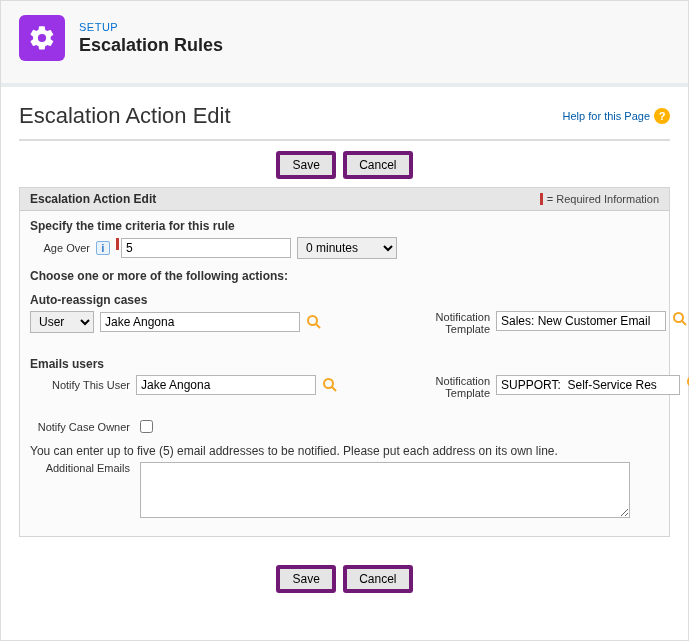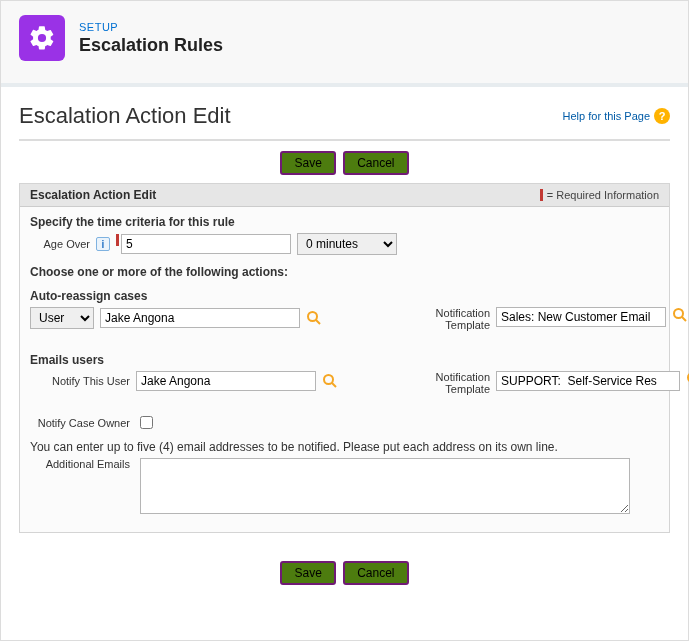--- a/index.html
+++ b/index.html
@@ -77,22 +77,22 @@
     font-size: 11px;
     text-align: center;
     line-height: 16px;
   }
   .divider { border-top: 2px solid #dcdcdc; margin-top: 10px; }
   .btn-row {
     text-align: center;
     padding: 10px 0 8px 0;
   }
   .btn {
-    background: #4d7c0f;
-    border: 2px solid #701a75;
+    background: #e5e5e5;
+    border: 4px solid #701a75;
     border-radius: 3px;
     padding: 3px 12px;
     font-size: 12px;
     cursor: pointer;
     margin: 0 2px;
   }
   .section-panel {
     border: 1px solid #d4d4d4;
     background: #fbfbfb;
   }
@@ -298,21 +298,21 @@
               </span>
             </div>
           </div>
         </div>
 
         <div class="field-row" style="margin-top:14px">
           <span class="field-label">Notify Case Owner</span>
           <input type="checkbox" style="">
         </div>
 
-        <div class="helper-text">You can enter up to five (4) email addresses to be notified. Please put each address on its own line.</div>
+        <div class="helper-text">You can enter up to five (5) email addresses to be notified. Please put each address on its own line.</div>
         <div class="textarea-row">
           <span class="field-label">Additional Emails</span>
           <textarea class="txt" style="width: 490px; height: 56px; resize: both;"></textarea>
         </div>
       </div>
     </div>
 
     <div class="btn-row" style="margin-top:18px">
       <button class="btn">Save</button>
       <button class="btn">Cancel</button>

